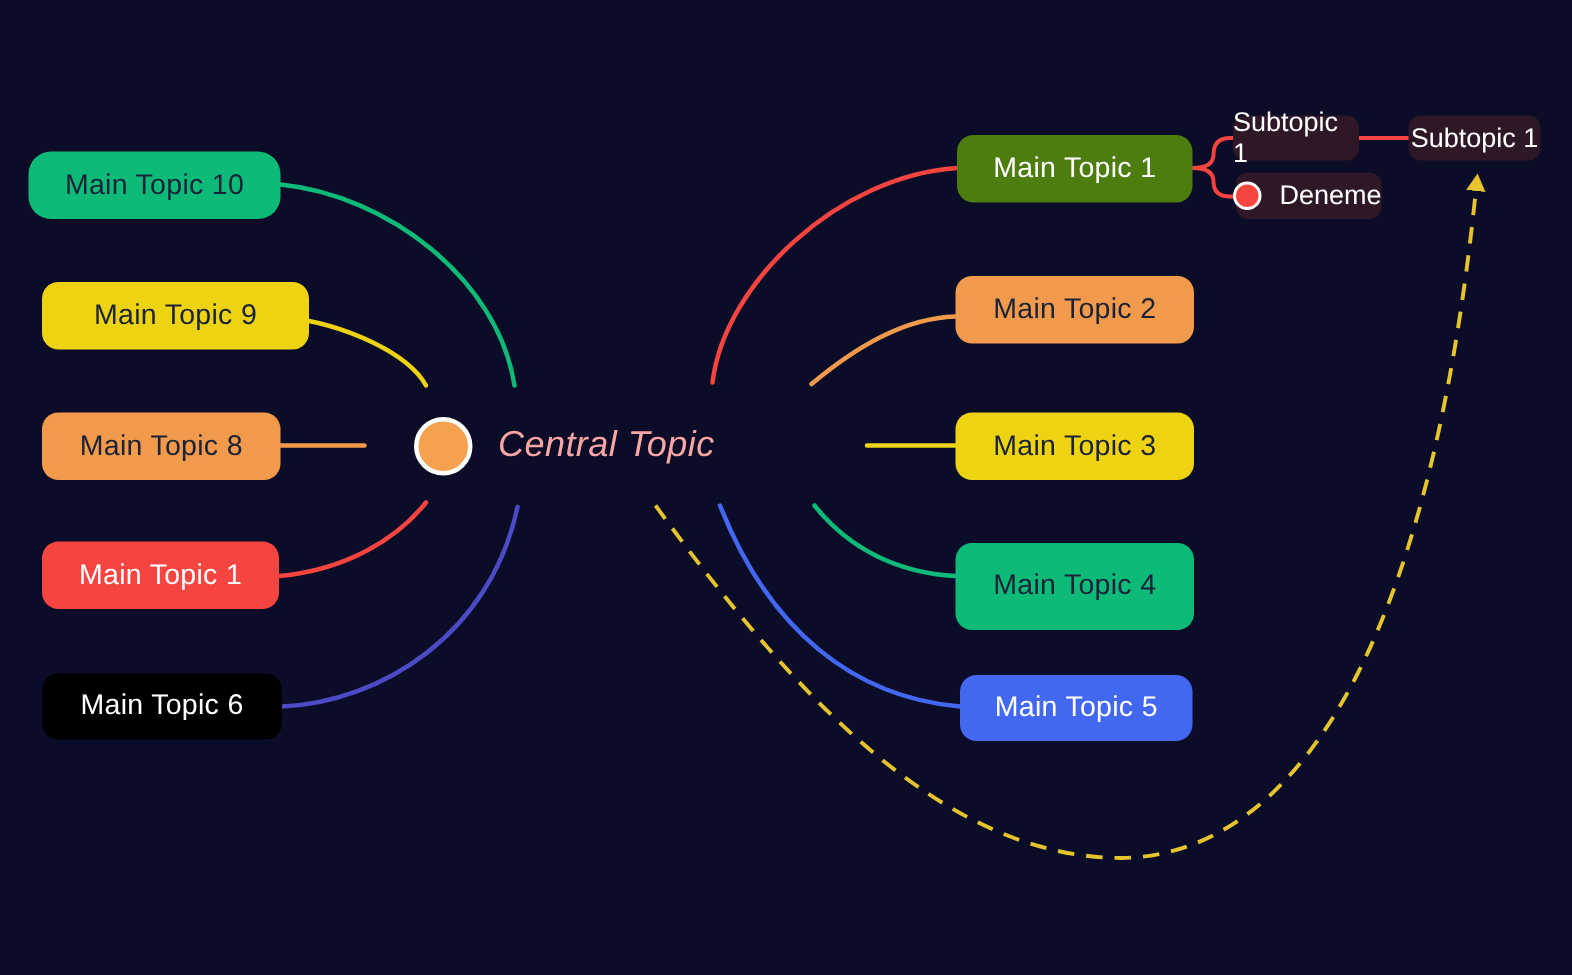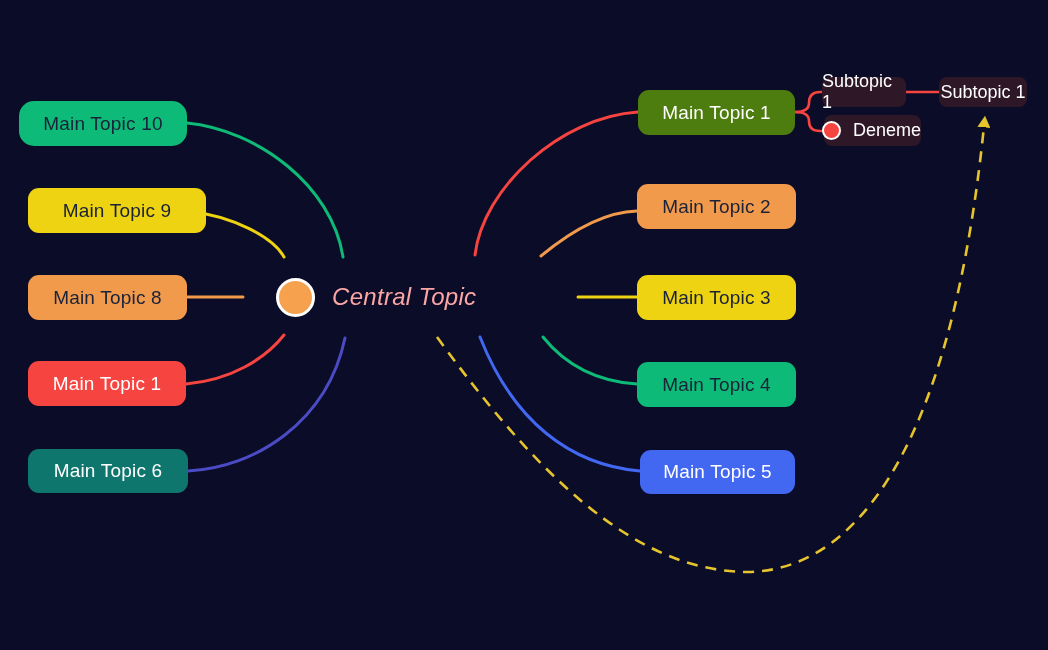--- a/index.html
+++ b/index.html
@@ -31,21 +31,21 @@
     width:33px;height:33px;border-radius:50%;
     border:3.5px solid #fff;flex:0 0 auto;
   }
   .central .central-label{
     color:#fca5a5;font-size:24px;font-weight:500;letter-spacing:.3px;font-style:italic;
   }
   
   #mt1 {left:638px;top:90px; width:157px;height:45px;}
   #mt2 {left:637px;top:184px;width:159px;height:45px;}
   #mt3 {left:637px;top:275px;width:159px;height:45px;}
-  #mt4 {left:637px;top:362px;width:159px;height:45px;}
+  #mt4 {left:637px;top:362px;width:159px;height:58px;}
   #mt5 {left:640px;top:450px;width:155px;height:44px;}
   #mt6 {left:28px; top:449px;width:160px;height:44px;}
   #mt7 {left:28px; top:361px;width:158px;height:45px;}
   #mt8 {left:28px; top:275px;width:159px;height:45px;}
   #mt9 {left:28px; top:188px;width:178px;height:45px;}
   #mt10{left:19px; top:101px;width:168px;height:45px;}
   #st1a{left:822px;top:77px; width:84px; height:30px;}
   #deneme{left:824px;top:115px;width:97px;height:31px;justify-content:flex-end;padding-left:10px;}
   #st1b{left:939px;top:77px; width:88px; height:30px;}
 </style>
@@ -94,21 +94,21 @@
   <div class="node" id="mt3" style="background-color: rgb(238, 211, 18); color: rgb(26, 34, 56);">
     <span>Main Topic 3</span>
   </div>
   <div class="node" id="mt4" style="background-color: rgb(14, 186, 119); color: rgb(26, 34, 56);">
     <span>Main Topic 4</span>
   </div>
   <div class="node" id="mt5" style="background-color: rgb(66, 104, 242); color: rgb(255, 255, 255);">
     <span>Main Topic 5</span>
   </div>
 
-  <div class="node" id="mt6" style="background-color: #0f766e; color: rgb(255, 255, 255);">
+  <div class="node" id="mt6" style="background-color: #000000; color: rgb(255, 255, 255);">
     <span>Main Topic 6</span>
   </div>
   <div class="node" id="mt7" style="background-color: rgb(246, 68, 64); color: rgb(255, 255, 255);">
     <span>Main Topic 1</span>
   </div>
   <div class="node" id="mt8" style="background-color: rgb(242, 154, 75); color: rgb(26, 34, 56);">
     <span>Main Topic 8</span>
   </div>
   <div class="node" id="mt9" style="background-color: rgb(238, 211, 18); color: rgb(26, 34, 56);">
     <span>Main Topic 9</span>

